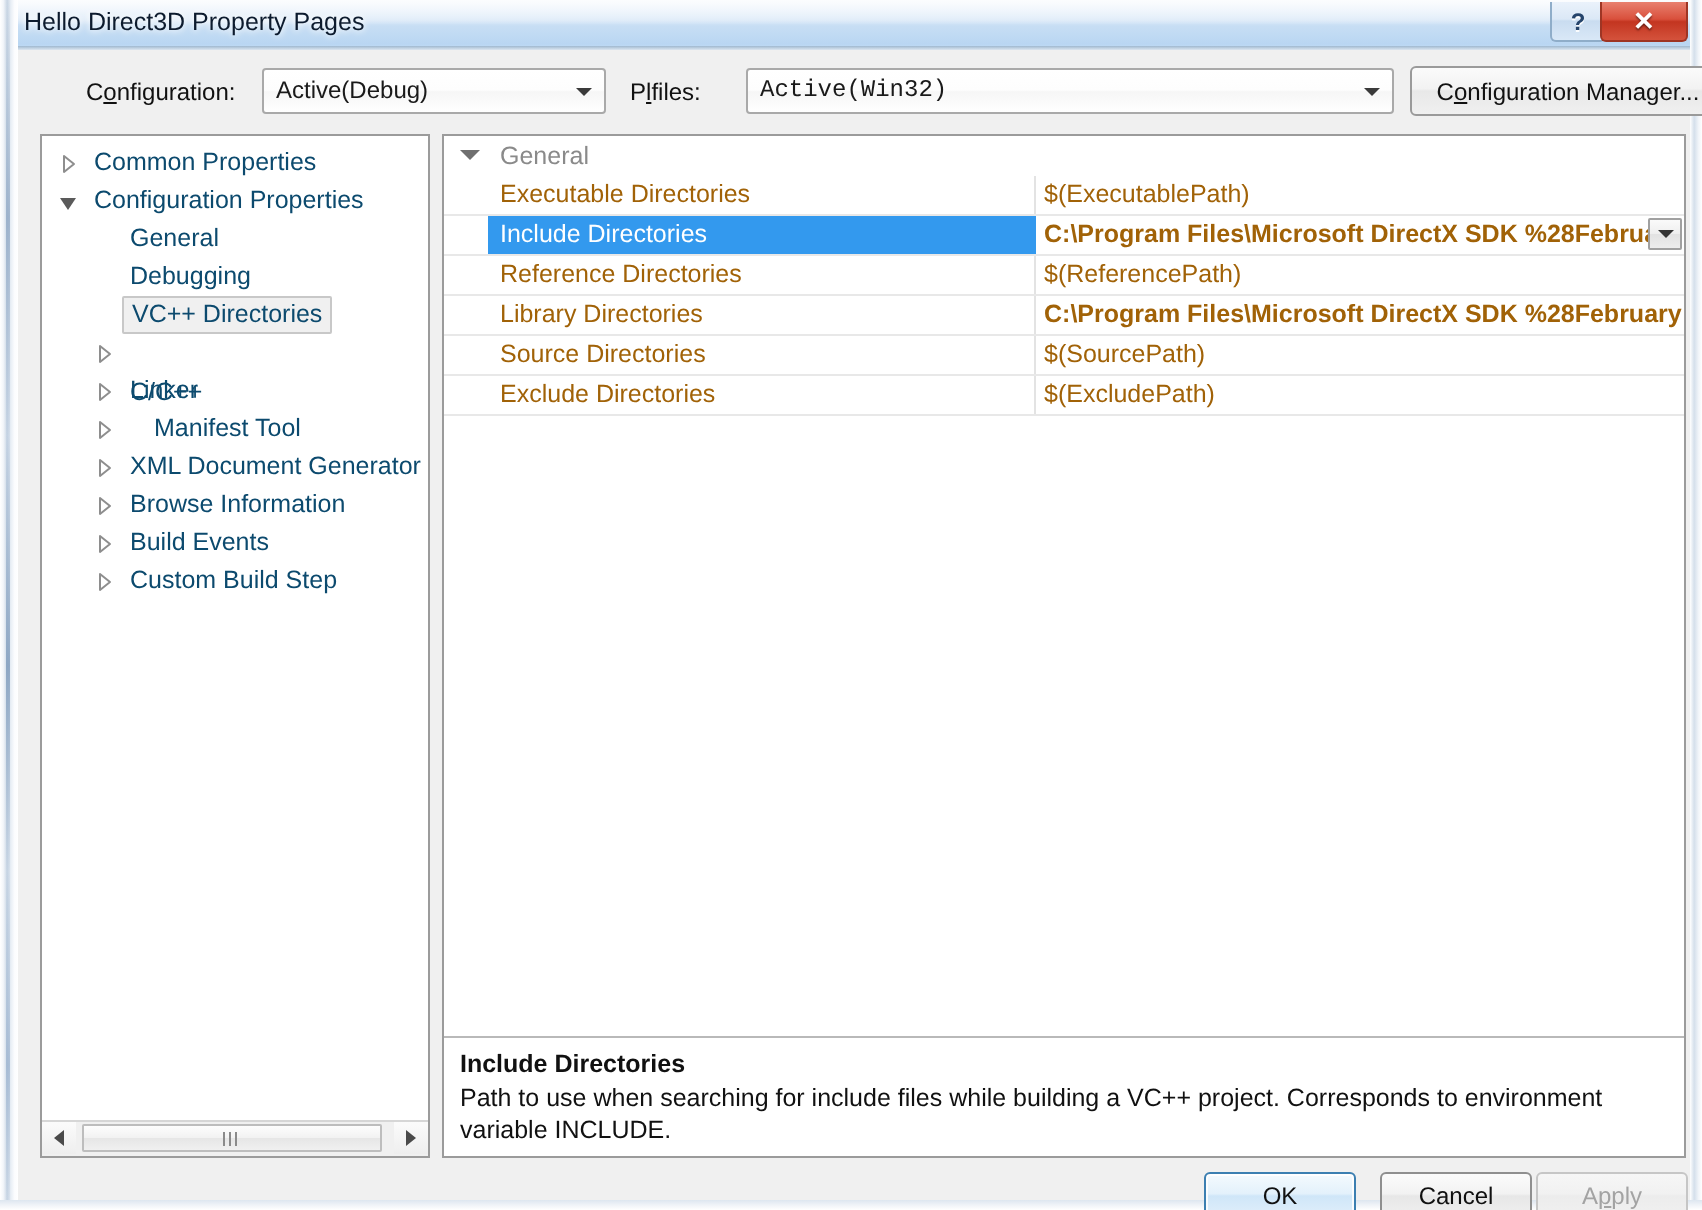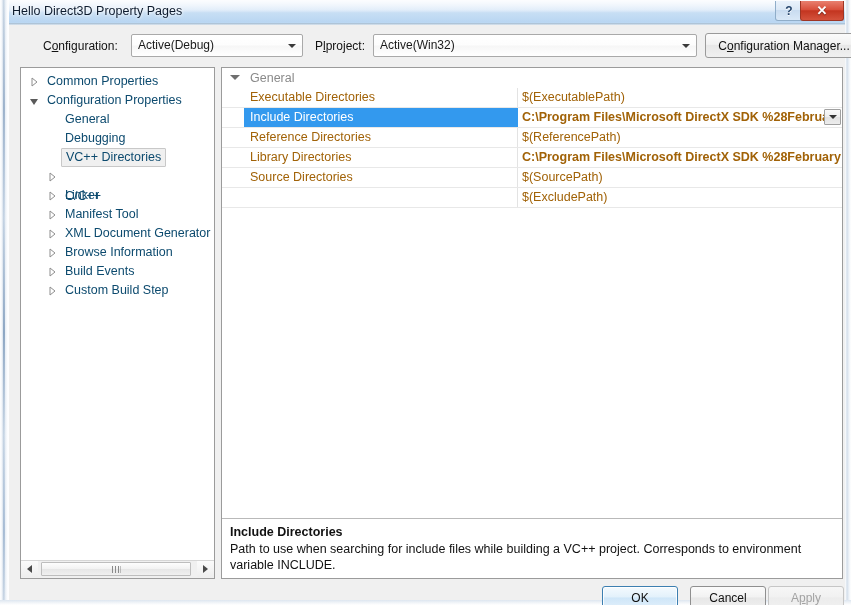--- a/index.html
+++ b/index.html
@@ -175,21 +175,21 @@
   }
   .combo .carrow {
     position: absolute;
     right: 6px; top: 9px;
     width: 0; height: 0;
     border-left: 4px solid transparent;
     border-right: 4px solid transparent;
     border-top: 4px solid #3a3a3a;
   }
   #combo-configuration { left: 102px; width: 172px; }
-  #combo-platform { left: 344px; width: 324px; }
+  #combo-platform { left: 344px; width: 324px; font-family: Liberation Mono, monospace; }
   #label-configuration { left: 14px; }
   #label-platform { left: 286px; }
 
   #btn-config-manager {
     position: absolute;
     left: 676px; top: 1px;
     width: 158px; height: 25px;
     box-sizing: border-box;
     background: linear-gradient(to bottom, #fbfbfb 0%, #f2f2f2 45%, #e8e8e8 50%, #f0f0f0 100%);
     border: 1px solid #9a9a9a;
@@ -486,21 +486,21 @@
 
     <div id="config-row">
 
       <div class="fieldlabel" id="label-configuration"><span>C</span><span class="acc">o</span><span>nfiguration:</span></div>
 
       <div class="combo" id="combo-configuration">
         <span class="ctext">Active(Debug)</span>
         <span class="carrow"></span>
       </div>
 
-      <div class="fieldlabel" id="label-platform"><span>P</span><span class="acc">l</span><span>project:</span></div>
+      <div class="fieldlabel" id="label-platform"><span>P</span><span class="acc">l</span><span>files:</span></div>
 
       <div class="combo" id="combo-platform">
         <span class="ctext">Active(Win32)</span>
         <span class="carrow"></span>
       </div>
 
       <div id="btn-config-manager">
           <span>C</span>
           <span class="acc">o</span>
           <span>nfiguration Manager...</span>
@@ -539,21 +539,21 @@
           <div class="tree-item">
             <svg class="exp-svg" width="10" height="10" style="left: 26px;">
               <path d="M3 1 L8 5 L3 9 Z" fill="#ffffff" stroke="#8e8e8e" stroke-width="1" stroke-linejoin="round"></path>
             </svg>
             <span class="label" style="left: 44px;">Linker</span>
           </div>
           <div class="tree-item">
             <svg class="exp-svg" width="10" height="10" style="left: 26px;">
               <path d="M3 1 L8 5 L3 9 Z" fill="#ffffff" stroke="#8e8e8e" stroke-width="1" stroke-linejoin="round"></path>
             </svg>
-            <span class="label" style="left: 44px;">Manifest Tool</span>
+            <span class="label" style="left: 56px;">Manifest Tool</span>
           </div>
           <div class="tree-item">
             <svg class="exp-svg" width="10" height="10" style="left: 26px;">
               <path d="M3 1 L8 5 L3 9 Z" fill="#ffffff" stroke="#8e8e8e" stroke-width="1" stroke-linejoin="round"></path>
             </svg>
             <span class="label" style="left: 44px;">XML Document Generator</span>
           </div>
           <div class="tree-item">
             <svg class="exp-svg" width="10" height="10" style="left: 26px;">
               <path d="M3 1 L8 5 L3 9 Z" fill="#ffffff" stroke="#8e8e8e" stroke-width="1" stroke-linejoin="round"></path>
@@ -621,20 +621,21 @@
             <div class="pval bold">C:\Program Files\Microsoft DirectX SDK %28February 20</div>
           </div>
           <div class="grid-row">
             <div class="namecell"></div>
             <div class="pname">Source Directories</div>
             <div class="colsep"></div>
             <div class="pval">$(SourcePath)</div>
           </div>
           <div class="grid-row">
             <div class="namecell"></div>
+            <div class="pname">Exclude Directories</div>
             <div class="colsep"></div>
             <div class="pval">$(ExcludePath)</div>
           </div>
         </div>
 
       <div id="desc-sep"></div>
       <div id="desc-pane">
         <div id="desc-title">Include Directories</div>
         <div id="desc-body">Path to use when searching for include files while building a VC++ project.  Corresponds to environment variable INCLUDE.</div>
       </div>

